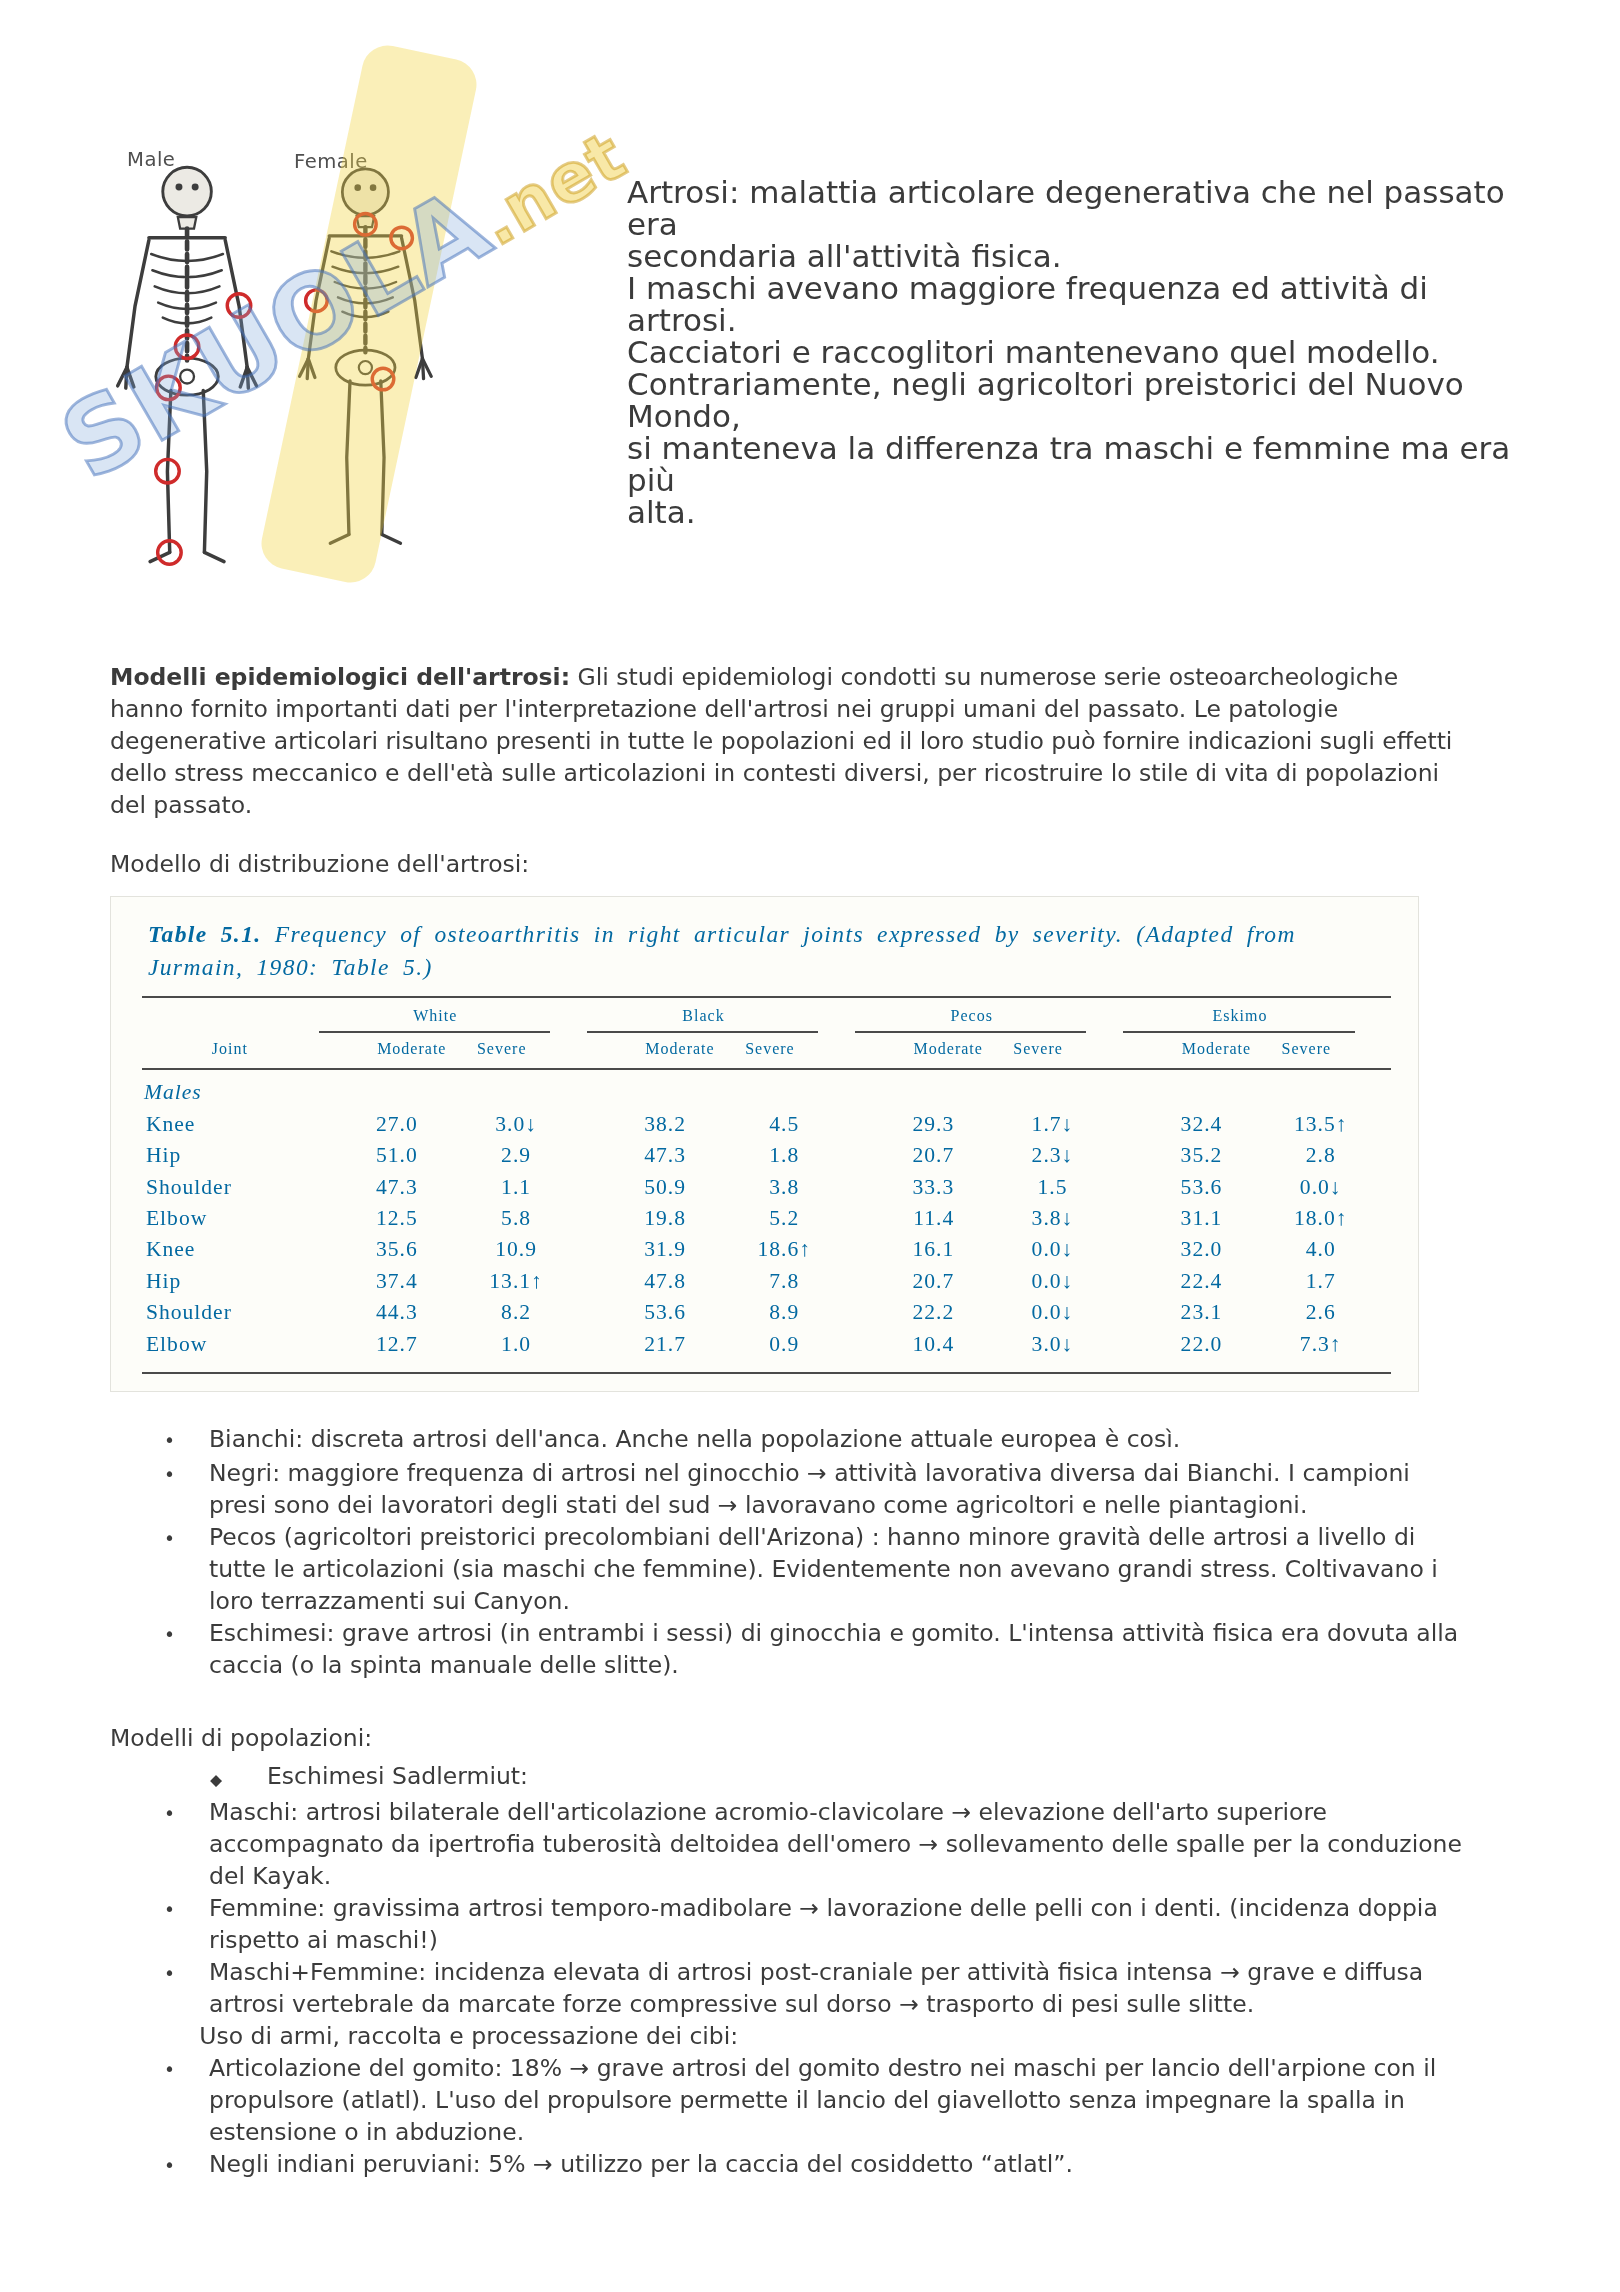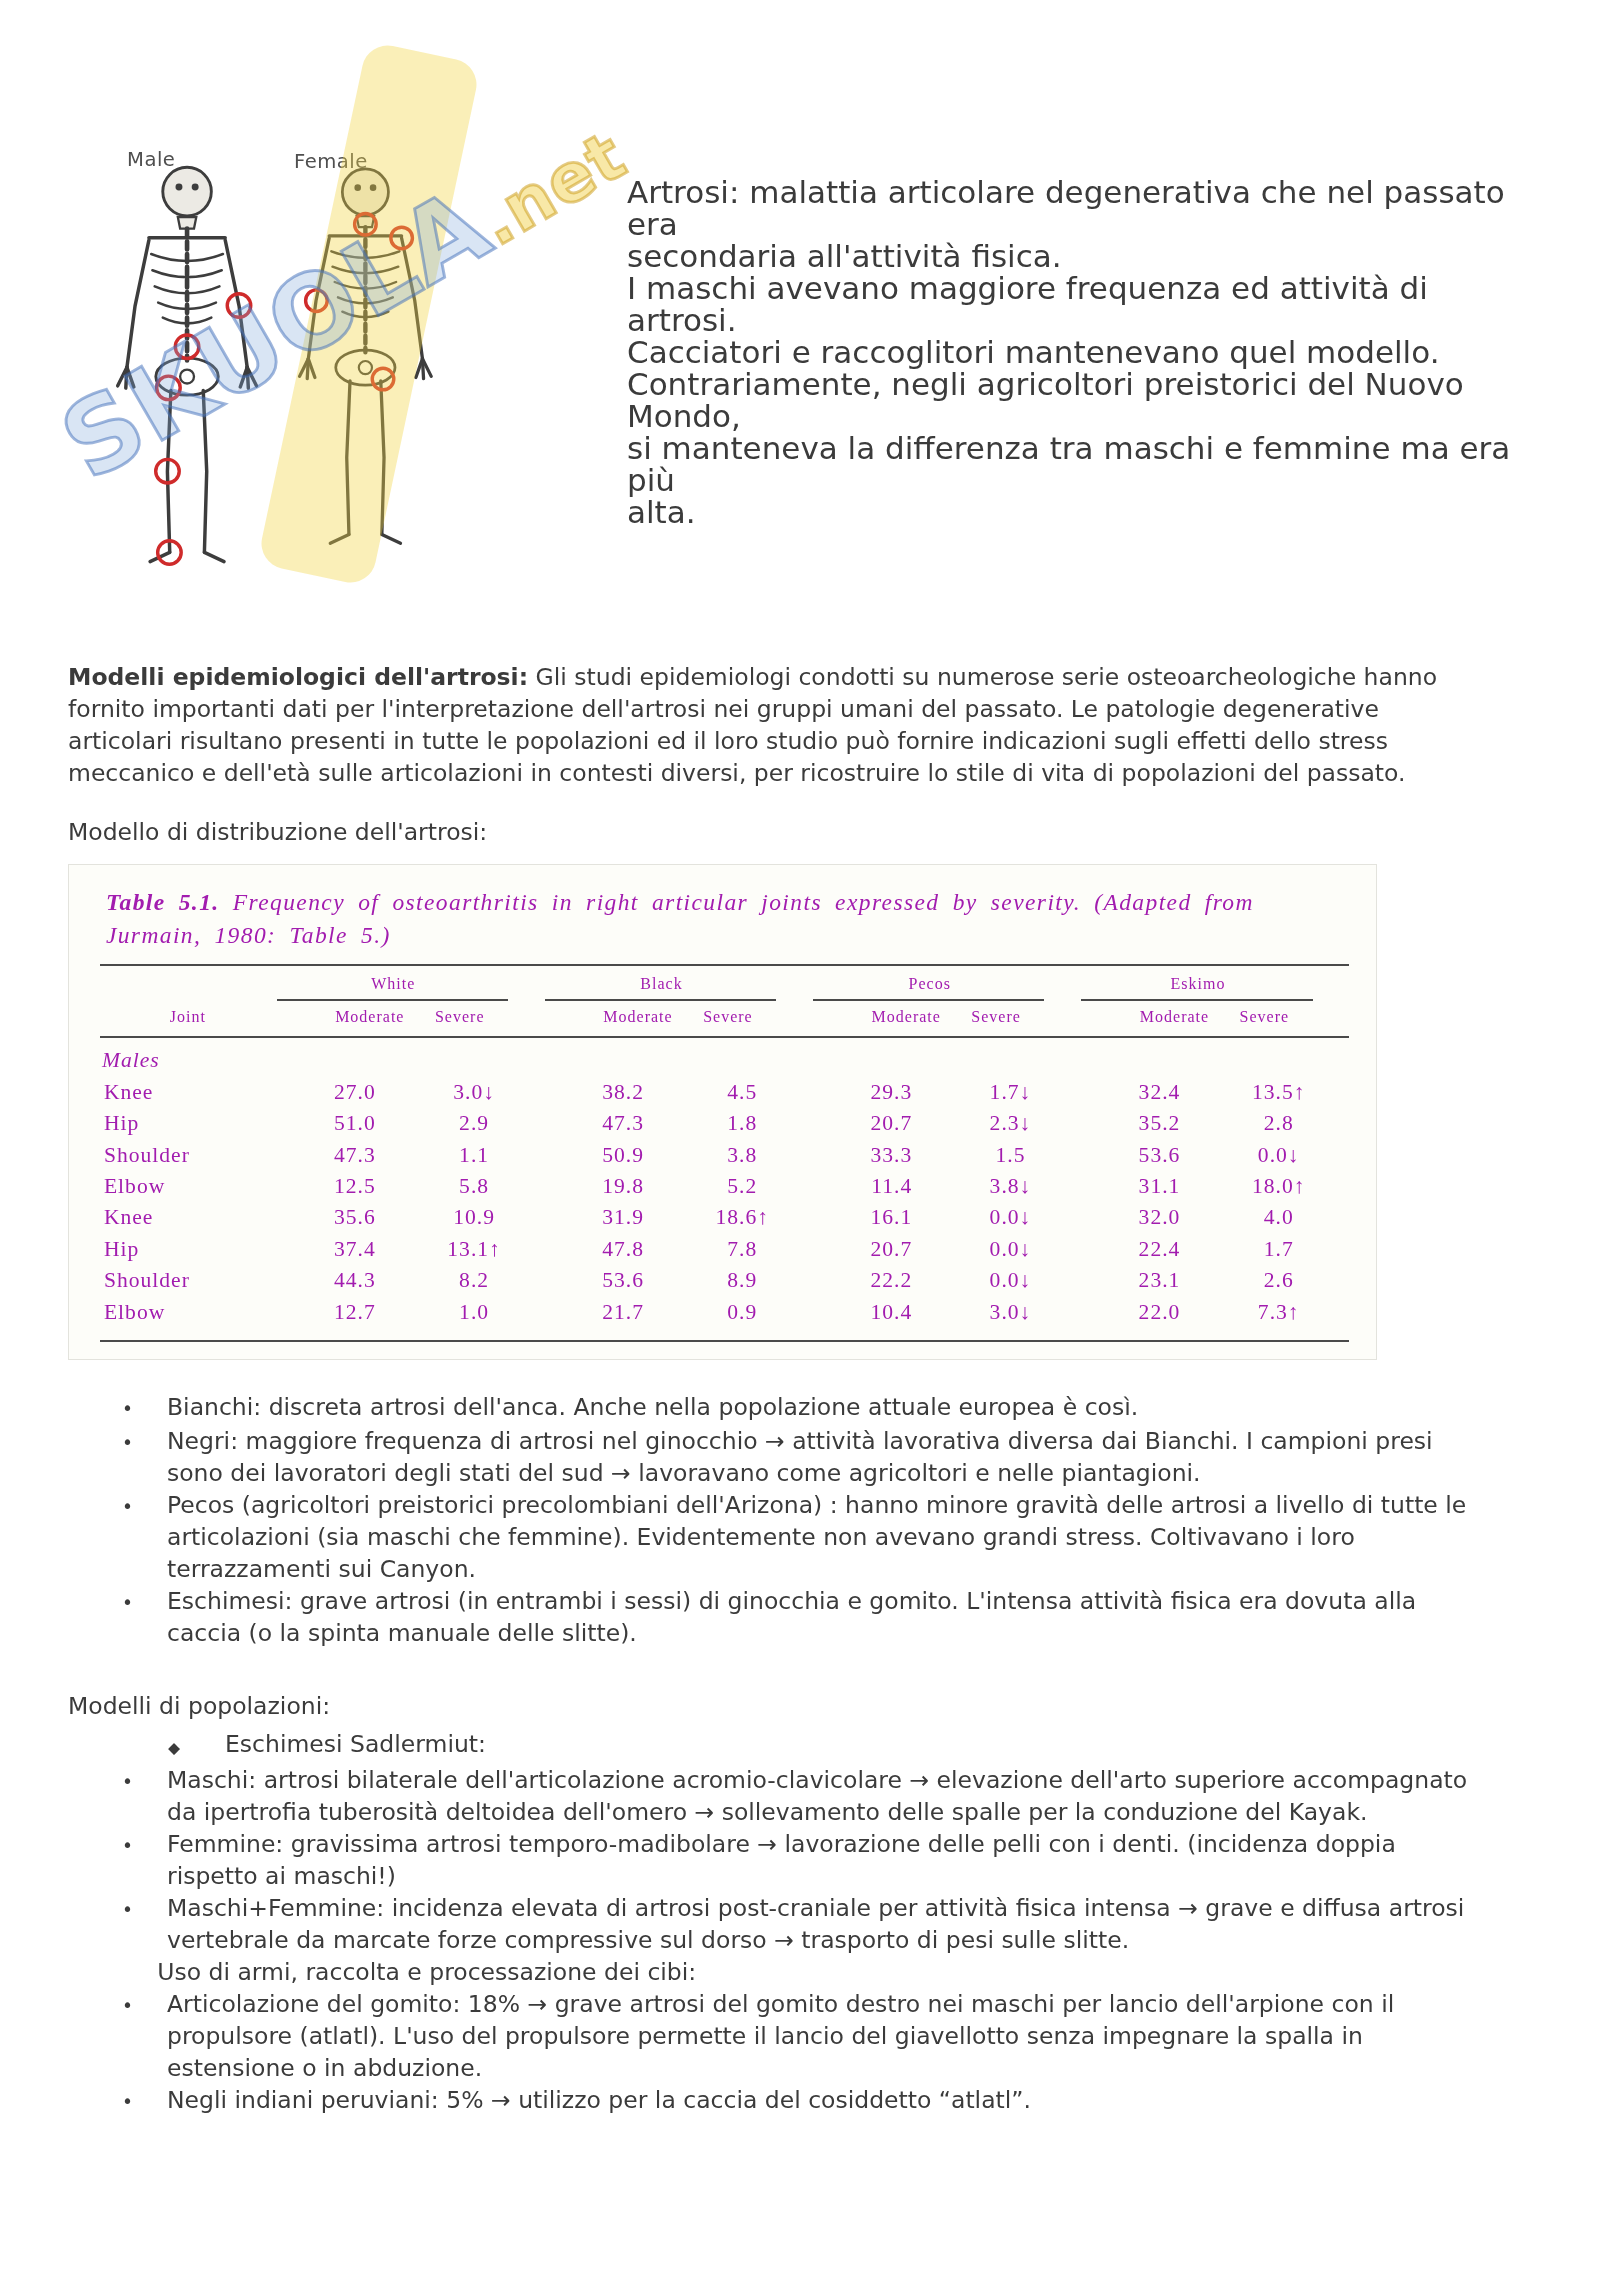--- a/index.html
+++ b/index.html
@@ -24,30 +24,30 @@
     background:rgba(243,212,68,0.38);border-radius:25.5px;transform:rotate(12deg);}
   .wm-text{position:absolute;left:17.6px;top:361px;transform:rotate(-30deg);transform-origin:left top;
     font-weight:bold;font-size:102px;letter-spacing:1px;white-space:nowrap;
     color:rgba(130,170,220,0.30);-webkit-text-stroke:2.9px rgba(64,110,185,0.50);}
   .wm-text .net{font-size:67px;color:rgba(240,205,60,0.45);-webkit-text-stroke:2.9px rgba(205,160,35,0.55);}
 
   .intro{position:absolute;left:627px;top:176px;width:887px;
     font-size:31px;line-height:32px;white-space:pre-line;}
 
   
-  .content{padding:0 147px 0 68px;}
+  .content{padding:0 147px 0 110px;}
   .para{font-size:23.5px;line-height:32px;margin:13.7px 0 0 0;}
   .para b{font-weight:bold;}
   .line-heading{font-size:23.5px;line-height:32px;margin:27.4px 0 0 0;}
 
   
   .table-scan{margin:15.7px 0 0 0;width:1309px;box-sizing:border-box;
     background:#fdfdf9;border:1px solid #e3e3dd;
     padding:21.6px 27.4px 17.6px 31px;
-    font-family:"Liberation Serif","DejaVu Serif",serif;color:#a21caf;}
+    font-family:"Liberation Serif","DejaVu Serif",serif;color:#0369a1;}
   .tbl-caption{font-style:italic;font-size:23.5px;line-height:33px;
     letter-spacing:1.4px;word-spacing:5.9px;width:1191px;padding-left:5.9px;}
   .tbl-caption .cap-label{font-weight:bold;}
   .tbl-rule{border-bottom:2px solid #4a4a4a;margin-top:11.8px;}
   .jtable{border-collapse:collapse;width:100%;margin-top:3.9px;font-size:21.6px;letter-spacing:1px;}
   .jtable th{font-weight:normal;text-align:center;font-size:16px;margin-top:35px;}
   .grp-inner{border-bottom:2px solid #4a4a4a;padding:3.9px 0 5.9px 2px;margin-right:35px;}
   tr.sub-row th{border-bottom:2px solid #4a4a4a;padding:5.9px 0 9.8px 0;vertical-align:bottom;}
   th.sub{word-spacing:25.5px;padding-left:2px;}
   th.joint-col{width:169px;}

